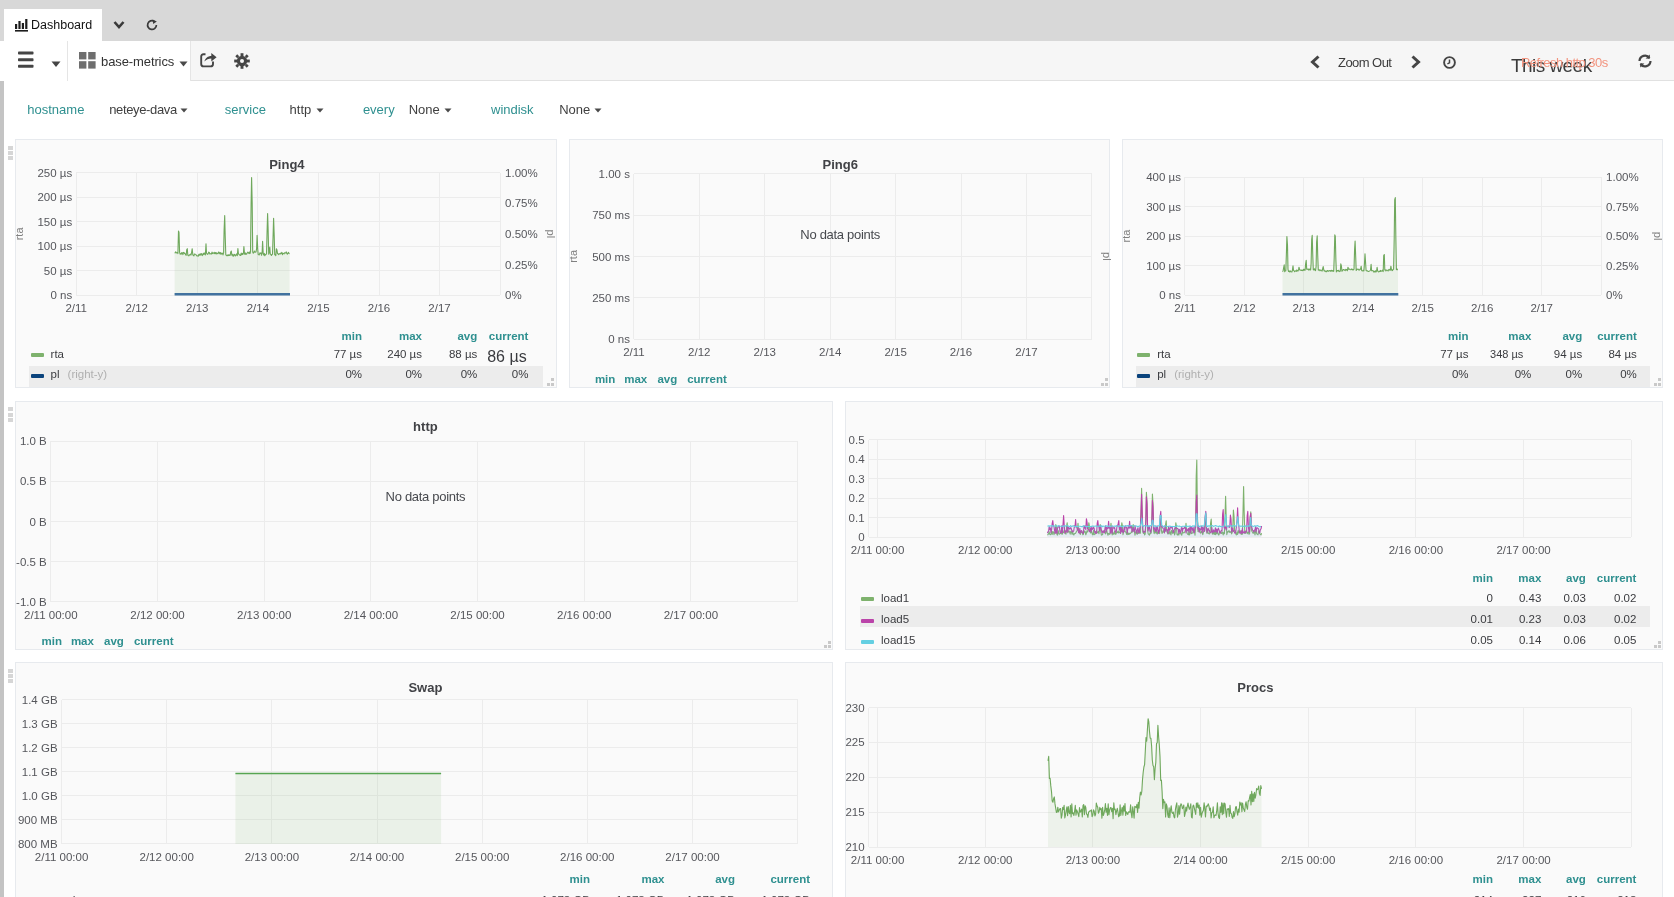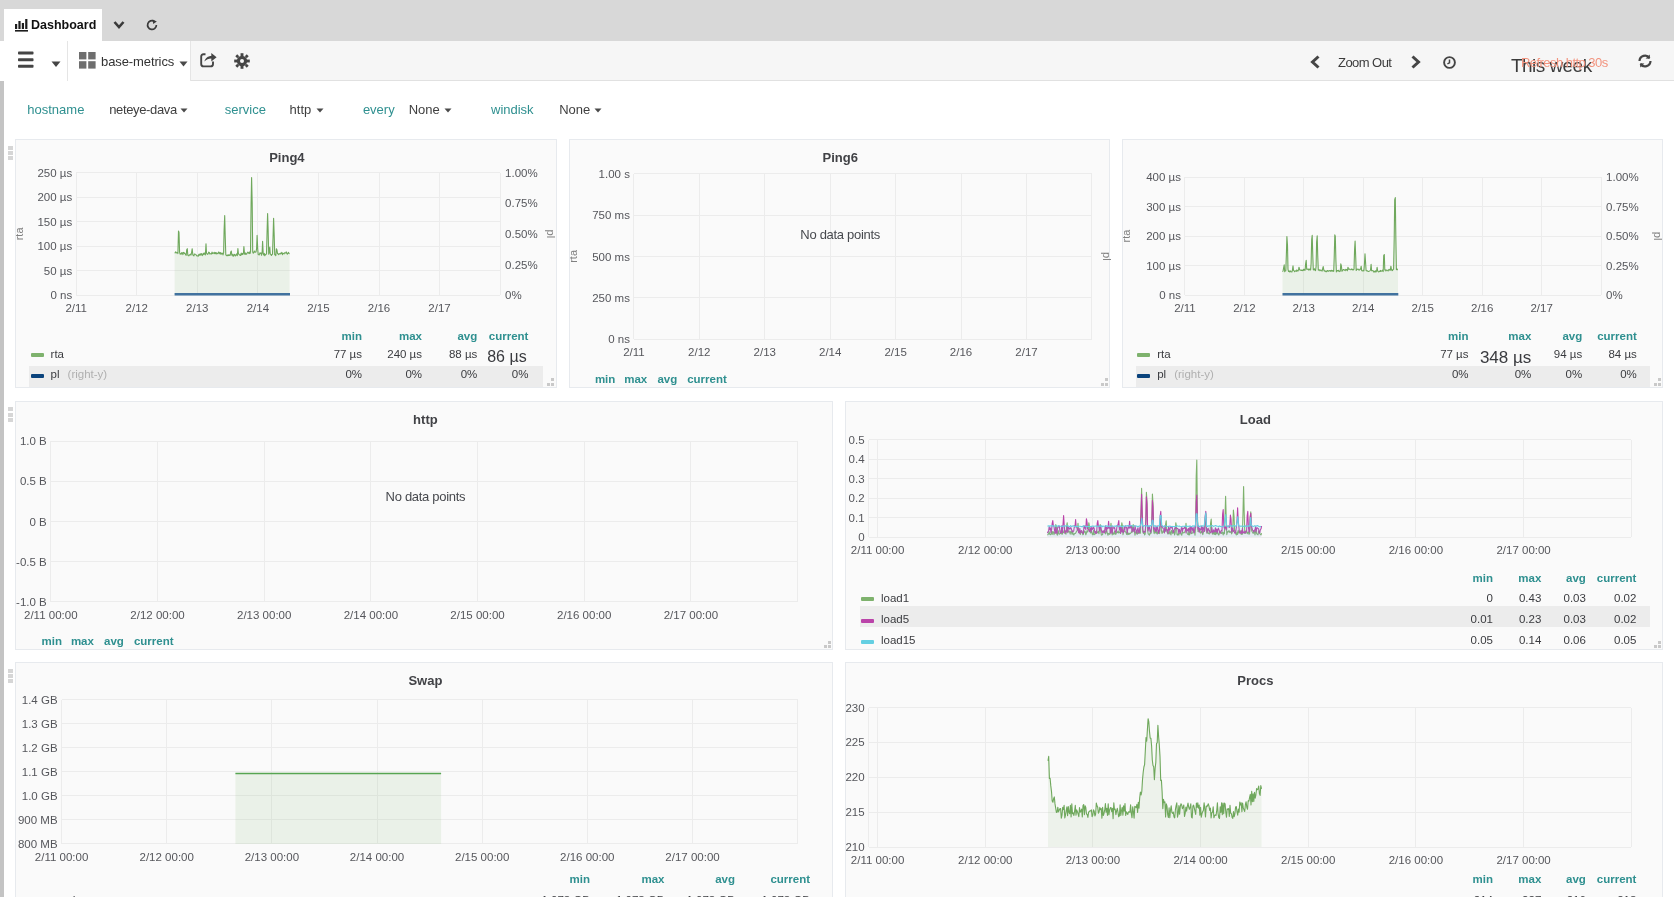--- a/index.html
+++ b/index.html
@@ -1,32 +1,32 @@
 <!DOCTYPE html>
 <html><head><meta charset="utf-8"><style>
 * { margin:0; padding:0; box-sizing:border-box; }
 html,body { width:1674px; height:897px; background:#fff; font-family:"Liberation Sans",sans-serif;
   overflow:hidden; position:relative; }
 .panel { position:absolute; background:#fafafa; border:1px solid #e7eaee; }
-.ptitle { position:absolute; left:0; top:10px; text-align:center; font-size:13px; font-weight:bold; color:#414246; }
+.ptitle { position:absolute; left:0; top:17px; text-align:center; font-size:13px; font-weight:bold; color:#414246; }
 .rdot { position:absolute; width:3px; height:3px; background:#c9c9c9; }
 svg text { font-family:"Liberation Sans",sans-serif; }
 </style></head>
 <body>
 
 <div style="position:absolute;left:0;top:0;width:1674px;height:41px;background:#d8d8d8"></div>
 <div style="position:absolute;left:4px;top:9px;width:98px;height:32px;background:#fff"></div>
 <svg style="position:absolute;left:15px;top:18px" width="14" height="14" viewBox="0 0 14 14">
   <rect x="0" y="12" width="13" height="1.6" fill="#1d1d1d"></rect>
   <rect x="0" y="6" width="2.2" height="5" fill="#1d1d1d"></rect>
   <rect x="3.4" y="3" width="2.2" height="8" fill="#1d1d1d"></rect>
   <rect x="6.8" y="5" width="2.2" height="6" fill="#1d1d1d"></rect>
   <rect x="10.2" y="1" width="2.2" height="10" fill="#1d1d1d"></rect>
 </svg>
-<div style="position:absolute;left:31px;top:18px;font-size:12.5px;font-weight:bold;color:#111">Dashboard</div>
+<div style="position:absolute;left:31px;top:18px;font-size:12.5px;font-weight:normal;color:#111">Dashboard</div>
 <svg style="position:absolute;left:113px;top:20px" width="12" height="10" viewBox="0 0 12 10">
   <path d="M1.5 2 L6 7 L10.5 2" fill="none" stroke="#3a3a3a" stroke-width="2.6"></path>
 </svg>
 <svg style="position:absolute;left:146px;top:19px" width="12" height="12" viewBox="0 0 12 12">
   <path d="M10.4 6 A4.4 4.4 0 1 1 8.2 2.2" fill="none" stroke="#3a3a3a" stroke-width="1.7"></path>
   <path d="M6.6 0.4 L10.8 2.4 L7.2 5" fill="#3a3a3a"></path>
 </svg>
 
 <div style="position:absolute;left:0;top:41px;width:1674px;height:40px;background:#f6f6f6;border-bottom:1px solid #e1e1e1"></div>
 <div style="position:absolute;left:0;top:41px;width:190px;height:40px;background:#fff"></div>
@@ -282,21 +282,21 @@
       <polyline points="159.5,131.6 160.1,130.7 160.6,128.0 161.2,124.8 161.7,131.7 162.3,130.7 162.8,130.7 163.4,113.6 163.9,96.6 164.5,105.2 165.0,129.4 165.6,131.5 166.1,131.1 166.7,132.0 167.2,130.7 167.8,131.7 168.3,131.7 168.9,132.0 169.4,130.2 170.0,125.7 170.5,130.4 171.1,130.8 171.6,131.7 172.2,131.2 172.7,130.8 173.3,131.4 173.8,129.9 174.4,130.8 174.9,131.1 175.5,129.9 176.0,127.2 176.6,129.6 177.1,130.3 177.7,130.1 178.2,130.4 178.8,130.1 179.3,130.5 179.9,130.7 180.4,129.2 181.0,130.3 181.5,129.3 182.1,130.2 182.6,124.2 183.2,120.4 183.7,129.2 184.3,129.1 184.8,129.4 185.4,129.1 185.9,130.2 186.5,129.6 187.0,128.9 187.6,130.0 188.1,123.5 188.7,99.2 189.2,95.2 189.8,116.2 190.3,129.7 190.9,129.9 191.4,128.8 192.0,129.9 192.5,130.6 193.1,126.5 193.6,102.2 194.2,95.8 194.7,114.8 195.3,130.1 195.8,130.0 196.4,129.8 196.9,130.8 197.5,130.1 198.0,130.3 198.6,130.3 199.1,131.1 199.7,128.5 200.2,126.6 200.8,130.0 201.3,131.1 201.9,130.7 202.4,131.3 203.0,131.7 203.5,131.8 204.1,130.5 204.6,130.6 205.2,131.4 205.7,130.9 206.3,130.9 206.8,130.5 207.4,130.5 207.9,131.4 208.5,130.4 209.0,130.5 209.6,131.1 210.1,130.6 210.7,131.3 211.2,117.8 211.8,94.9 212.3,96.3 212.9,120.3 213.4,131.9 214.0,130.5 214.5,130.5 215.1,131.0 215.6,130.3 216.2,131.6 216.7,131.2 217.3,131.1 217.8,123.8 218.4,125.8 218.9,131.3 219.5,130.7 220.0,129.7 220.6,129.5 221.1,129.8 221.7,130.2 222.2,130.6 222.8,129.2 223.3,129.9 223.9,129.5 224.4,130.7 225.0,127.2 225.5,129.2 226.1,129.2 226.6,129.0 227.2,129.5 227.7,129.7 228.3,129.4 228.8,128.9 229.4,129.9 229.9,129.5 230.5,129.9 231.0,129.0 231.6,109.0 232.1,101.0 232.7,116.7 233.2,130.4 233.8,129.4 234.3,129.4 234.9,129.0 235.4,129.5 236.0,130.2 236.5,129.9 237.1,129.0 237.6,129.2 238.2,126.2 238.7,130.7 239.3,130.8 239.8,131.0 240.4,130.3 240.9,130.9 241.5,123.0 242.0,113.9 242.6,123.0 243.1,130.5 243.7,130.9 244.2,130.7 244.8,131.2 245.3,131.4 245.9,131.4 246.4,131.1 247.0,130.6 247.5,130.0 248.1,124.3 248.6,130.7 249.2,130.5 249.7,130.7 250.3,130.7 250.8,132.1 251.4,131.3 251.9,132.0 252.5,130.8 253.0,131.9 253.6,130.9 254.1,127.4 254.7,130.9 255.2,131.6 255.8,132.0 256.3,131.4 256.9,131.5 257.4,130.4 258.0,131.4 258.5,131.0 259.1,130.9 259.6,130.1 260.2,131.6 260.7,115.5 261.3,114.5 261.8,130.0 262.4,129.8 262.9,130.9 263.5,130.1 264.0,130.3 264.6,130.2 265.1,131.0 265.7,129.6 266.2,129.3 266.8,130.3 267.3,130.3 267.9,126.2 268.4,129.3 269.0,130.6 269.5,130.5 270.1,129.2 270.6,129.2 271.2,98.6 271.7,59.8 272.3,57.6 272.8,94.7 273.4,129.6 273.9,128.8 274.5,129.7 275.0,129.7" fill="none" stroke="#6fa85c" stroke-width="1.1" stroke-linejoin="round"></polyline>
       <line x1="159.5" y1="154.2" x2="275.3" y2="154.2" stroke="#41729f" stroke-width="2.4"></line>
     </svg>
     <span style="position:absolute;right:193.8px;top:189.3px;font-weight:bold;color:#2f9090;font-size:11.5px">min</span>
     <span style="position:absolute;right:131.0px;top:189.3px;font-weight:bold;color:#2f9090;font-size:11.5px">max</span>
     <span style="position:absolute;right:80.1px;top:189.3px;font-weight:bold;color:#2f9090;font-size:11.5px">avg</span>
     <span style="position:absolute;right:25.5px;top:189.3px;font-weight:bold;color:#2f9090;font-size:11.5px">current</span>
     <div style="position:absolute;left:14.2px;top:213.0px;width:13px;height:4px;background:#7eb26d;border-radius:1px"></div>
     <span style="position:absolute;left:34.2px;top:207.5px;color:#3a3b3f;font-size:11.5px">rta</span>
     <span style="position:absolute;right:193.8px;top:207.5px;color:#3a3b3f;font-size:11.5px">77 µs</span>
-    <span style="position:absolute;right:131.0px;top:207.5px;color:#3a3b3f;font-size:17px">348 µs</span>
+    <span style="position:absolute;right:139px;top:207.5px;color:#3a3b3f;font-size:11px">348 µs</span>
     <span style="position:absolute;right:80.1px;top:207.5px;color:#3a3b3f;font-size:11.5px">94 µs</span>
     <span style="position:absolute;right:25.5px;top:207.5px;color:#3a3b3f;font-size:11.5px">84 µs</span>
     <div style="position:absolute;left:13px;top:225.7px;width:514px;height:21.3px;background:#ececec"></div>
     <div style="position:absolute;left:14.2px;top:233.7px;width:13px;height:4px;background:#0a437c;border-radius:1px"></div>
     <span style="position:absolute;left:34.2px;top:228.2px;color:#3a3b3f;font-size:11.5px">pl</span>
     <span style="position:absolute;left:51.2px;top:228.2px;color:#b0b0b0;font-size:11.5px">(right-y)</span>
     <span style="position:absolute;right:193.8px;top:228.2px;color:#3a3b3f;font-size:11.5px">0%</span>
     <span style="position:absolute;right:131.0px;top:228.2px;color:#3a3b3f;font-size:11.5px">0%</span>
     <span style="position:absolute;right:80.1px;top:228.2px;color:#3a3b3f;font-size:11.5px">0%</span>
     <span style="position:absolute;right:25.5px;top:228.2px;color:#3a3b3f;font-size:11.5px">0%</span>
@@ -383,21 +383,20 @@
         <text x="462.2" y="152.0">2/15 00:00</text>
         <text x="569.9" y="152.0">2/16 00:00</text>
         <text x="677.6" y="152.0">2/17 00:00</text>
       </g>
       <polyline points="201.4,133.2 202.0,132.7 202.6,131.3 203.2,129.8 203.8,132.5 204.4,132.7 205.0,132.1 205.6,129.4 206.2,132.5 206.8,129.5 207.4,129.9 208.0,132.6 208.6,130.5 209.2,131.0 209.8,122.5 210.4,125.2 211.0,132.8 211.6,133.1 212.2,128.5 212.8,131.2 213.4,132.2 214.0,131.6 214.6,131.4 215.2,128.4 215.8,132.2 216.4,132.2 217.0,130.3 217.6,130.5 218.2,128.4 218.8,129.0 219.4,131.5 220.0,132.2 220.6,123.8 221.2,120.7 221.8,130.8 222.4,129.5 223.0,128.9 223.6,130.0 224.2,132.1 224.8,129.2 225.4,129.6 226.0,132.3 226.6,130.0 227.2,132.1 227.8,133.0 228.4,131.6 229.0,131.6 229.6,131.2 230.2,130.0 230.8,129.0 231.4,128.4 232.0,121.4 232.6,128.2 233.2,129.3 233.8,131.7 234.4,132.4 235.0,130.1 235.6,130.5 236.2,129.8 236.8,132.8 237.4,132.3 238.0,128.6 238.6,130.2 239.2,129.7 239.8,132.8 240.4,131.2 241.0,128.7 241.6,130.0 242.2,128.2 242.8,120.7 243.4,123.8 244.0,129.2 244.6,131.0 245.2,129.3 245.8,130.4 246.4,132.7 247.0,132.8 247.6,128.3 248.2,132.6 248.8,132.3 249.4,131.6 250.0,129.6 250.6,128.9 251.2,130.8 251.8,130.7 252.4,129.3 253.0,131.8 253.6,125.2 254.2,122.5 254.8,130.0 255.4,133.1 256.0,132.7 256.6,132.6 257.2,129.6 257.8,129.7 258.4,128.3 259.0,129.4 259.6,132.0 260.2,129.4 260.8,128.3 261.4,131.5 262.0,133.2 262.6,131.4 263.2,131.8 263.8,132.4 264.4,128.5 265.0,121.4 265.6,128.5 266.2,133.0 266.8,130.1 267.4,132.2 268.0,132.3 268.6,129.1 269.2,131.7 269.8,132.3 270.4,131.0 271.0,129.7 271.6,130.6 272.2,128.9 272.8,131.2 273.4,130.6 274.0,129.6 274.6,130.9 275.2,129.6 275.8,120.7 276.4,123.8 277.0,132.6 277.6,129.3 278.2,129.5 278.8,128.5 279.4,129.8 280.0,130.3 280.6,132.4 281.2,128.9 281.8,132.6 282.4,131.1 283.0,132.5 283.6,131.3 284.2,131.7 284.8,131.1 285.4,129.7 286.0,130.5 286.6,125.2 287.2,122.5 287.8,129.5 288.4,129.1 289.0,133.1 289.6,130.1 290.2,128.7 290.8,131.9 291.4,132.2 292.0,129.1 292.6,131.4 293.2,131.2 293.8,129.1 294.4,131.3 295.0,111.7 295.6,86.4 296.2,111.7 296.8,129.7 297.4,131.4 298.0,129.4 298.6,132.9 299.2,132.0 299.8,121.8 300.4,90.2 301.0,99.9 301.6,128.5 302.2,131.8 302.8,132.3 303.4,133.1 304.0,130.8 304.6,131.7 305.2,130.9 305.8,122.4 306.4,92.0 307.0,101.3 307.6,128.9 308.2,131.7 308.8,128.6 309.4,130.3 310.0,131.2 310.6,129.3 311.2,132.1 311.8,130.2 312.4,129.0 313.0,130.5 313.6,131.6 314.2,118.2 314.8,113.5 315.4,128.7 316.0,131.4 316.6,130.5 317.2,128.5 317.8,129.8 318.4,130.6 319.0,128.9 319.6,122.4 320.2,118.9 320.8,129.8 321.4,130.4 322.0,132.1 322.6,131.2 323.2,129.1 323.8,132.0 324.4,129.7 325.0,133.0 325.6,128.4 326.2,129.8 326.8,131.6 327.4,128.3 328.0,129.2 328.6,132.9 329.2,130.8 329.8,120.7 330.4,123.8 331.0,132.5 331.6,133.0 332.2,131.7 332.8,133.0 333.4,131.2 334.0,130.5 334.6,131.0 335.2,132.5 335.8,133.1 336.4,129.2 337.0,131.0 337.6,130.8 338.2,130.8 338.8,129.8 339.4,128.5 340.0,121.4 340.6,128.5 341.2,131.5 341.8,132.4 342.4,132.8 343.0,128.9 343.6,133.0 344.2,130.4 344.8,128.7 345.4,131.6 346.0,131.3 346.6,131.1 347.2,128.5 347.8,129.8 348.4,129.0 349.0,133.1 349.6,124.1 350.2,74.7 350.8,58.0 351.4,112.4 352.0,129.5 352.6,128.6 353.2,129.5 353.8,128.7 354.4,131.1 355.0,130.4 355.6,129.3 356.2,131.0 356.8,132.6 357.4,130.3 358.0,128.8 358.6,128.9 359.2,116.8 359.8,111.7 360.4,128.2 361.0,131.5 361.6,128.4 362.2,131.1 362.8,131.7 363.4,131.9 364.0,131.0 364.6,121.0 365.2,117.1 365.8,129.7 366.4,132.1 367.0,131.9 367.6,128.7 368.2,132.4 368.8,129.4 369.4,132.7 370.0,129.3 370.6,131.9 371.2,129.3 371.8,131.1 372.4,132.9 373.0,132.8 373.6,129.2 374.2,130.5 374.8,130.8 375.4,131.5 376.0,129.8 376.6,130.8 377.2,132.9 377.8,130.2 378.4,131.7 379.0,115.4 379.6,94.2 380.2,115.4 380.8,132.6 381.4,129.7 382.0,130.2 382.6,128.9 383.2,128.8 383.8,130.5 384.4,130.3 385.0,129.4 385.6,131.9 386.2,130.5 386.8,127.1 387.4,108.1 388.0,114.0 388.6,128.9 389.2,128.3 389.8,131.9 390.4,132.9 391.0,130.1 391.6,132.5 392.2,128.3 392.8,130.9 393.4,130.6 394.0,129.1 394.6,128.9 395.2,132.5 395.8,131.0 396.4,132.3 397.0,110.8 397.6,84.5 398.2,110.8 398.8,131.5 399.4,131.3 400.0,128.7 400.6,129.1 401.2,131.6 401.8,130.7 402.4,129.9 403.0,132.3 403.6,131.5 404.2,115.4 404.8,109.9 405.4,127.6 406.0,129.5 406.6,130.3 407.2,131.5 407.8,128.9 408.4,129.3 409.0,132.9 409.6,128.7 410.2,130.0 410.8,131.8 411.4,132.4 412.0,132.8 412.6,129.1 413.2,129.0 413.8,131.5 414.4,132.3 415.0,132.9 415.6,131.2" fill="none" stroke="#7eb26d" stroke-width="1.1" stroke-linejoin="round"></polyline>
       <polygon points="201.4,135.0 201.4,130.9 202.0,129.8 202.6,129.1 203.2,124.5 203.8,127.6 204.4,125.9 205.0,130.7 205.6,127.5 206.2,121.4 206.8,118.6 207.4,124.2 208.0,124.6 208.6,128.6 209.2,131.5 209.8,125.6 210.4,130.5 211.0,131.4 211.6,125.8 212.2,124.9 212.8,125.0 213.4,124.1 214.0,129.9 214.6,130.9 215.2,130.6 215.8,123.9 216.4,130.6 217.0,122.8 217.6,113.6 218.2,122.8 218.8,131.2 219.4,128.8 220.0,130.2 220.6,129.1 221.2,124.3 221.8,130.2 222.4,125.2 223.0,125.8 223.6,127.1 224.2,127.0 224.8,125.5 225.4,126.9 226.0,129.7 226.6,128.9 227.2,129.6 227.8,128.4 228.4,123.8 229.0,125.0 229.6,117.5 230.2,125.0 230.8,125.2 231.4,128.0 232.0,126.0 232.6,130.8 233.2,131.0 233.8,126.4 234.4,131.1 235.0,129.2 235.6,128.5 236.2,130.0 236.8,131.2 237.4,131.4 238.0,124.1 238.6,126.1 239.2,124.1 239.8,127.7 240.4,116.7 241.0,119.9 241.6,126.7 242.2,127.4 242.8,127.5 243.4,129.7 244.0,128.6 244.6,125.9 245.2,130.0 245.8,124.9 246.4,127.5 247.0,126.8 247.6,125.1 248.2,126.5 248.8,130.4 249.4,129.6 250.0,131.5 250.6,131.3 251.2,121.4 251.8,118.6 252.4,124.0 253.0,125.4 253.6,129.0 254.2,124.0 254.8,124.3 255.4,128.0 256.0,130.9 256.6,129.0 257.2,130.2 257.8,128.7 258.4,130.9 259.0,126.0 259.6,123.9 260.2,129.9 260.8,125.4 261.4,127.0 262.0,126.1 262.6,119.4 263.2,126.1 263.8,125.1 264.4,131.2 265.0,124.0 265.6,130.1 266.2,131.5 266.8,124.6 267.4,125.9 268.0,126.3 268.6,125.5 269.2,128.6 269.8,130.6 270.4,129.0 271.0,124.1 271.6,123.9 272.2,121.4 272.8,118.6 273.4,128.0 274.0,124.5 274.6,131.5 275.2,125.1 275.8,129.5 276.4,127.2 277.0,130.5 277.6,130.8 278.2,124.6 278.8,127.6 279.4,123.9 280.0,124.8 280.6,125.6 281.2,130.9 281.8,126.9 282.4,123.8 283.0,126.1 283.6,119.4 284.2,126.1 284.8,123.8 285.4,123.9 286.0,129.6 286.6,129.0 287.2,125.9 287.8,127.6 288.4,130.1 289.0,123.8 289.6,126.7 290.2,128.7 290.8,131.3 291.4,127.5 292.0,125.7 292.6,130.1 293.2,130.8 293.8,125.9 294.4,124.3 295.0,110.6 295.6,92.2 296.2,110.6 296.8,127.5 297.4,130.5 298.0,129.4 298.6,129.9 299.2,130.0 299.8,119.3 300.4,94.8 301.0,101.7 301.6,124.9 302.2,129.0 302.8,124.0 303.4,125.2 304.0,129.4 304.6,130.3 305.2,127.1 305.8,120.7 306.4,98.5 307.0,104.7 307.6,126.9 308.2,125.6 308.8,128.0 309.4,129.5 310.0,124.3 310.6,129.2 311.2,123.8 311.8,126.1 312.4,131.5 313.0,128.0 313.6,129.3 314.2,113.8 314.8,109.4 315.4,125.0 316.0,124.1 316.6,125.3 317.2,126.8 317.8,127.1 318.4,130.9 319.0,123.9 319.6,129.2 320.2,127.4 320.8,127.7 321.4,127.8 322.0,131.4 322.6,124.6 323.2,127.7 323.8,128.4 324.4,124.8 325.0,124.8 325.6,125.9 326.2,124.4 326.8,128.8 327.4,130.7 328.0,128.8 328.6,126.8 329.2,125.4 329.8,125.8 330.4,126.6 331.0,126.8 331.6,126.3 332.2,127.0 332.8,131.4 333.4,127.3 334.0,129.4 334.6,130.9 335.2,126.7 335.8,125.0 336.4,129.3 337.0,126.3 337.6,126.6 338.2,126.2 338.8,124.7 339.4,126.1 340.0,130.9 340.6,126.7 341.2,128.8 341.8,128.3 342.4,126.3 343.0,130.2 343.6,126.6 344.2,124.2 344.8,130.9 345.4,124.9 346.0,126.0 346.6,128.4 347.2,125.5 347.8,130.9 348.4,130.2 349.0,123.7 349.6,125.6 350.2,100.2 350.8,93.0 351.4,118.6 352.0,127.3 352.6,123.8 353.2,130.1 353.8,126.6 354.4,128.1 355.0,127.2 355.6,124.2 356.2,130.6 356.8,125.0 357.4,125.8 358.0,129.4 358.6,129.3 359.2,113.8 359.8,109.4 360.4,125.0 361.0,130.4 361.6,127.2 362.2,126.3 362.8,128.7 363.4,128.3 364.0,130.7 364.6,130.4 365.2,129.8 365.8,125.6 366.4,130.6 367.0,130.0 367.6,127.9 368.2,129.9 368.8,129.6 369.4,125.8 370.0,129.7 370.6,127.1 371.2,130.8 371.8,127.5 372.4,126.1 373.0,128.0 373.6,130.0 374.2,131.3 374.8,129.4 375.4,128.3 376.0,128.9 376.6,112.3 377.2,107.6 377.8,124.3 378.4,126.3 379.0,124.1 379.6,126.0 380.2,128.0 380.8,125.0 381.4,124.2 382.0,124.1 382.6,124.1 383.2,125.5 383.8,124.2 384.4,113.1 385.0,116.8 385.6,130.1 386.2,127.7 386.8,126.0 387.4,129.4 388.0,128.7 388.6,130.9 389.2,131.2 389.8,129.5 390.4,124.9 391.0,118.4 391.6,105.8 392.2,118.4 392.8,124.0 393.4,129.8 394.0,131.2 394.6,131.1 395.2,128.8 395.8,131.5 396.4,126.3 397.0,131.0 397.6,130.0 398.2,130.9 398.8,129.4 399.4,130.8 400.0,130.2 400.6,129.3 401.2,113.8 401.8,109.4 402.4,125.0 403.0,129.9 403.6,129.7 404.2,115.3 404.8,111.3 405.4,124.1 406.0,126.0 406.6,128.1 407.2,128.9 407.8,130.0 408.4,128.1 409.0,128.2 409.6,124.2 410.2,129.9 410.8,126.1 411.4,125.8 412.0,126.4 412.6,126.7 413.2,131.2 413.8,130.4 414.4,127.5 415.0,126.8 415.6,124.0 415.6,135.0" fill="rgba(186,67,169,0.06)" stroke="none"></polygon>
       <polyline points="201.4,130.9 202.0,129.8 202.6,129.1 203.2,124.5 203.8,127.6 204.4,125.9 205.0,130.7 205.6,127.5 206.2,121.4 206.8,118.6 207.4,124.2 208.0,124.6 208.6,128.6 209.2,131.5 209.8,125.6 210.4,130.5 211.0,131.4 211.6,125.8 212.2,124.9 212.8,125.0 213.4,124.1 214.0,129.9 214.6,130.9 215.2,130.6 215.8,123.9 216.4,130.6 217.0,122.8 217.6,113.6 218.2,122.8 218.8,131.2 219.4,128.8 220.0,130.2 220.6,129.1 221.2,124.3 221.8,130.2 222.4,125.2 223.0,125.8 223.6,127.1 224.2,127.0 224.8,125.5 225.4,126.9 226.0,129.7 226.6,128.9 227.2,129.6 227.8,128.4 228.4,123.8 229.0,125.0 229.6,117.5 230.2,125.0 230.8,125.2 231.4,128.0 232.0,126.0 232.6,130.8 233.2,131.0 233.8,126.4 234.4,131.1 235.0,129.2 235.6,128.5 236.2,130.0 236.8,131.2 237.4,131.4 238.0,124.1 238.6,126.1 239.2,124.1 239.8,127.7 240.4,116.7 241.0,119.9 241.6,126.7 242.2,127.4 242.8,127.5 243.4,129.7 244.0,128.6 244.6,125.9 245.2,130.0 245.8,124.9 246.4,127.5 247.0,126.8 247.6,125.1 248.2,126.5 248.8,130.4 249.4,129.6 250.0,131.5 250.6,131.3 251.2,121.4 251.8,118.6 252.4,124.0 253.0,125.4 253.6,129.0 254.2,124.0 254.8,124.3 255.4,128.0 256.0,130.9 256.6,129.0 257.2,130.2 257.8,128.7 258.4,130.9 259.0,126.0 259.6,123.9 260.2,129.9 260.8,125.4 261.4,127.0 262.0,126.1 262.6,119.4 263.2,126.1 263.8,125.1 264.4,131.2 265.0,124.0 265.6,130.1 266.2,131.5 266.8,124.6 267.4,125.9 268.0,126.3 268.6,125.5 269.2,128.6 269.8,130.6 270.4,129.0 271.0,124.1 271.6,123.9 272.2,121.4 272.8,118.6 273.4,128.0 274.0,124.5 274.6,131.5 275.2,125.1 275.8,129.5 276.4,127.2 277.0,130.5 277.6,130.8 278.2,124.6 278.8,127.6 279.4,123.9 280.0,124.8 280.6,125.6 281.2,130.9 281.8,126.9 282.4,123.8 283.0,126.1 283.6,119.4 284.2,126.1 284.8,123.8 285.4,123.9 286.0,129.6 286.6,129.0 287.2,125.9 287.8,127.6 288.4,130.1 289.0,123.8 289.6,126.7 290.2,128.7 290.8,131.3 291.4,127.5 292.0,125.7 292.6,130.1 293.2,130.8 293.8,125.9 294.4,124.3 295.0,110.6 295.6,92.2 296.2,110.6 296.8,127.5 297.4,130.5 298.0,129.4 298.6,129.9 299.2,130.0 299.8,119.3 300.4,94.8 301.0,101.7 301.6,124.9 302.2,129.0 302.8,124.0 303.4,125.2 304.0,129.4 304.6,130.3 305.2,127.1 305.8,120.7 306.4,98.5 307.0,104.7 307.6,126.9 308.2,125.6 308.8,128.0 309.4,129.5 310.0,124.3 310.6,129.2 311.2,123.8 311.8,126.1 312.4,131.5 313.0,128.0 313.6,129.3 314.2,113.8 314.8,109.4 315.4,125.0 316.0,124.1 316.6,125.3 317.2,126.8 317.8,127.1 318.4,130.9 319.0,123.9 319.6,129.2 320.2,127.4 320.8,127.7 321.4,127.8 322.0,131.4 322.6,124.6 323.2,127.7 323.8,128.4 324.4,124.8 325.0,124.8 325.6,125.9 326.2,124.4 326.8,128.8 327.4,130.7 328.0,128.8 328.6,126.8 329.2,125.4 329.8,125.8 330.4,126.6 331.0,126.8 331.6,126.3 332.2,127.0 332.8,131.4 333.4,127.3 334.0,129.4 334.6,130.9 335.2,126.7 335.8,125.0 336.4,129.3 337.0,126.3 337.6,126.6 338.2,126.2 338.8,124.7 339.4,126.1 340.0,130.9 340.6,126.7 341.2,128.8 341.8,128.3 342.4,126.3 343.0,130.2 343.6,126.6 344.2,124.2 344.8,130.9 345.4,124.9 346.0,126.0 346.6,128.4 347.2,125.5 347.8,130.9 348.4,130.2 349.0,123.7 349.6,125.6 350.2,100.2 350.8,93.0 351.4,118.6 352.0,127.3 352.6,123.8 353.2,130.1 353.8,126.6 354.4,128.1 355.0,127.2 355.6,124.2 356.2,130.6 356.8,125.0 357.4,125.8 358.0,129.4 358.6,129.3 359.2,113.8 359.8,109.4 360.4,125.0 361.0,130.4 361.6,127.2 362.2,126.3 362.8,128.7 363.4,128.3 364.0,130.7 364.6,130.4 365.2,129.8 365.8,125.6 366.4,130.6 367.0,130.0 367.6,127.9 368.2,129.9 368.8,129.6 369.4,125.8 370.0,129.7 370.6,127.1 371.2,130.8 371.8,127.5 372.4,126.1 373.0,128.0 373.6,130.0 374.2,131.3 374.8,129.4 375.4,128.3 376.0,128.9 376.6,112.3 377.2,107.6 377.8,124.3 378.4,126.3 379.0,124.1 379.6,126.0 380.2,128.0 380.8,125.0 381.4,124.2 382.0,124.1 382.6,124.1 383.2,125.5 383.8,124.2 384.4,113.1 385.0,116.8 385.6,130.1 386.2,127.7 386.8,126.0 387.4,129.4 388.0,128.7 388.6,130.9 389.2,131.2 389.8,129.5 390.4,124.9 391.0,118.4 391.6,105.8 392.2,118.4 392.8,124.0 393.4,129.8 394.0,131.2 394.6,131.1 395.2,128.8 395.8,131.5 396.4,126.3 397.0,131.0 397.6,130.0 398.2,130.9 398.8,129.4 399.4,130.8 400.0,130.2 400.6,129.3 401.2,113.8 401.8,109.4 402.4,125.0 403.0,129.9 403.6,129.7 404.2,115.3 404.8,111.3 405.4,124.1 406.0,126.0 406.6,128.1 407.2,128.9 407.8,130.0 408.4,128.1 409.0,128.2 409.6,124.2 410.2,129.9 410.8,126.1 411.4,125.8 412.0,126.4 412.6,126.7 413.2,131.2 413.8,130.4 414.4,127.5 415.0,126.8 415.6,124.0" fill="none" stroke="#ba43a9" stroke-width="1.1" stroke-linejoin="round"></polyline>
       <polygon points="201.4,135.0 201.4,124.0 202.2,124.0 203.0,123.7 203.8,124.4 204.6,123.9 205.4,123.7 206.2,123.6 207.0,124.5 207.8,123.9 208.6,124.0 209.4,124.1 210.2,123.6 211.0,124.1 211.8,124.2 212.6,123.6 213.4,124.0 214.2,124.3 215.0,124.3 215.8,124.1 216.6,124.6 217.4,124.0 218.2,123.8 219.0,124.2 219.8,123.7 220.6,123.6 221.4,124.0 222.2,123.9 223.0,124.6 223.8,124.6 224.6,123.6 225.4,124.4 226.2,124.4 227.0,123.7 227.8,123.8 228.6,124.6 229.4,124.3 230.2,124.4 231.0,124.4 231.8,124.7 232.6,124.1 233.4,124.3 234.2,124.2 235.0,124.5 235.8,124.6 236.6,124.7 237.4,123.7 238.2,123.8 239.0,124.0 239.8,124.6 240.6,124.5 241.4,124.6 242.2,124.3 243.0,124.6 243.8,124.4 244.6,124.5 245.4,124.5 246.2,123.9 247.0,124.2 247.8,124.1 248.6,124.3 249.4,124.1 250.2,123.8 251.0,124.3 251.8,124.6 252.6,124.1 253.4,124.3 254.2,123.8 255.0,124.6 255.8,123.7 256.6,124.7 257.4,124.1 258.2,124.2 259.0,124.3 259.8,123.7 260.6,123.9 261.4,124.5 262.2,124.1 263.0,124.0 263.8,124.7 264.6,124.6 265.4,124.0 266.2,123.8 267.0,124.2 267.8,124.2 268.6,124.1 269.4,124.4 270.2,123.7 271.0,123.6 271.8,124.1 272.6,124.7 273.4,124.2 274.2,123.8 275.0,124.3 275.8,124.6 276.6,124.5 277.4,123.9 278.2,124.0 279.0,124.4 279.8,124.0 280.6,123.8 281.4,123.6 282.2,123.7 283.0,124.2 283.8,123.8 284.6,123.6 285.4,123.7 286.2,123.8 287.0,124.0 287.8,124.1 288.6,123.7 289.4,124.0 290.2,123.9 291.0,124.4 291.8,124.6 292.6,124.4 293.4,124.0 294.2,124.0 295.0,121.4 295.8,116.3 296.6,123.6 297.4,124.6 298.2,123.6 299.0,123.8 299.8,124.0 300.6,123.5 301.4,123.9 302.2,124.7 303.0,123.6 303.8,124.2 304.6,123.6 305.4,123.7 306.2,118.4 307.0,118.4 307.8,124.7 308.6,123.8 309.4,123.8 310.2,124.4 311.0,124.6 311.8,124.3 312.6,123.8 313.4,123.8 314.2,113.5 315.0,113.5 315.8,123.8 316.6,123.7 317.4,124.7 318.2,124.7 319.0,123.7 319.8,124.0 320.6,124.3 321.4,124.5 322.2,124.3 323.0,124.3 323.8,124.1 324.6,124.2 325.4,124.5 326.2,124.6 327.0,124.5 327.8,124.5 328.6,124.6 329.4,124.2 330.2,124.5 331.0,123.8 331.8,124.1 332.6,124.2 333.4,124.0 334.2,124.4 335.0,124.7 335.8,124.6 336.6,124.3 337.4,124.3 338.2,124.4 339.0,124.3 339.8,123.7 340.6,124.7 341.4,124.2 342.2,124.3 343.0,124.4 343.8,123.9 344.6,124.4 345.4,124.6 346.2,124.5 347.0,123.6 347.8,124.3 348.6,124.6 349.4,123.6 350.2,111.8 351.0,111.8 351.8,124.3 352.6,123.8 353.4,124.6 354.2,124.4 355.0,123.8 355.8,124.1 356.6,123.8 357.4,124.2 358.2,123.7 359.0,117.4 359.8,110.7 360.6,124.5 361.4,124.5 362.2,123.7 363.0,124.2 363.8,123.7 364.6,124.4 365.4,123.8 366.2,123.6 367.0,124.0 367.8,124.4 368.6,123.9 369.4,123.6 370.2,123.8 371.0,124.2 371.8,124.2 372.6,124.6 373.4,123.8 374.2,124.5 375.0,124.4 375.8,124.7 376.6,124.5 377.4,124.2 378.2,124.1 379.0,118.7 379.8,112.6 380.6,123.8 381.4,124.6 382.2,124.5 383.0,124.1 383.8,123.6 384.6,123.6 385.4,124.0 386.2,124.6 387.0,123.7 387.8,123.5 388.6,123.6 389.4,124.1 390.2,124.3 391.0,120.1 391.8,114.5 392.6,123.5 393.4,124.1 394.2,124.1 395.0,124.3 395.8,124.1 396.6,124.1 397.4,124.4 398.2,124.2 399.0,123.6 399.8,124.4 400.6,124.4 401.4,124.3 402.2,123.7 403.0,124.3 403.8,123.7 404.6,115.6 405.4,123.7 406.2,123.8 407.0,124.5 407.8,124.2 408.6,123.7 409.4,124.4 410.2,124.0 411.0,123.7 411.8,123.6 412.6,124.3 413.4,124.6 414.2,124.7 415.0,124.3 415.0,135.0" fill="rgba(110,208,224,0.12)" stroke="none"></polygon>
       <polyline points="201.4,124.0 202.2,124.0 203.0,123.7 203.8,124.4 204.6,123.9 205.4,123.7 206.2,123.6 207.0,124.5 207.8,123.9 208.6,124.0 209.4,124.1 210.2,123.6 211.0,124.1 211.8,124.2 212.6,123.6 213.4,124.0 214.2,124.3 215.0,124.3 215.8,124.1 216.6,124.6 217.4,124.0 218.2,123.8 219.0,124.2 219.8,123.7 220.6,123.6 221.4,124.0 222.2,123.9 223.0,124.6 223.8,124.6 224.6,123.6 225.4,124.4 226.2,124.4 227.0,123.7 227.8,123.8 228.6,124.6 229.4,124.3 230.2,124.4 231.0,124.4 231.8,124.7 232.6,124.1 233.4,124.3 234.2,124.2 235.0,124.5 235.8,124.6 236.6,124.7 237.4,123.7 238.2,123.8 239.0,124.0 239.8,124.6 240.6,124.5 241.4,124.6 242.2,124.3 243.0,124.6 243.8,124.4 244.6,124.5 245.4,124.5 246.2,123.9 247.0,124.2 247.8,124.1 248.6,124.3 249.4,124.1 250.2,123.8 251.0,124.3 251.8,124.6 252.6,124.1 253.4,124.3 254.2,123.8 255.0,124.6 255.8,123.7 256.6,124.7 257.4,124.1 258.2,124.2 259.0,124.3 259.8,123.7 260.6,123.9 261.4,124.5 262.2,124.1 263.0,124.0 263.8,124.7 264.6,124.6 265.4,124.0 266.2,123.8 267.0,124.2 267.8,124.2 268.6,124.1 269.4,124.4 270.2,123.7 271.0,123.6 271.8,124.1 272.6,124.7 273.4,124.2 274.2,123.8 275.0,124.3 275.8,124.6 276.6,124.5 277.4,123.9 278.2,124.0 279.0,124.4 279.8,124.0 280.6,123.8 281.4,123.6 282.2,123.7 283.0,124.2 283.8,123.8 284.6,123.6 285.4,123.7 286.2,123.8 287.0,124.0 287.8,124.1 288.6,123.7 289.4,124.0 290.2,123.9 291.0,124.4 291.8,124.6 292.6,124.4 293.4,124.0 294.2,124.0 295.0,121.4 295.8,116.3 296.6,123.6 297.4,124.6 298.2,123.6 299.0,123.8 299.8,124.0 300.6,123.5 301.4,123.9 302.2,124.7 303.0,123.6 303.8,124.2 304.6,123.6 305.4,123.7 306.2,118.4 307.0,118.4 307.8,124.7 308.6,123.8 309.4,123.8 310.2,124.4 311.0,124.6 311.8,124.3 312.6,123.8 313.4,123.8 314.2,113.5 315.0,113.5 315.8,123.8 316.6,123.7 317.4,124.7 318.2,124.7 319.0,123.7 319.8,124.0 320.6,124.3 321.4,124.5 322.2,124.3 323.0,124.3 323.8,124.1 324.6,124.2 325.4,124.5 326.2,124.6 327.0,124.5 327.8,124.5 328.6,124.6 329.4,124.2 330.2,124.5 331.0,123.8 331.8,124.1 332.6,124.2 333.4,124.0 334.2,124.4 335.0,124.7 335.8,124.6 336.6,124.3 337.4,124.3 338.2,124.4 339.0,124.3 339.8,123.7 340.6,124.7 341.4,124.2 342.2,124.3 343.0,124.4 343.8,123.9 344.6,124.4 345.4,124.6 346.2,124.5 347.0,123.6 347.8,124.3 348.6,124.6 349.4,123.6 350.2,111.8 351.0,111.8 351.8,124.3 352.6,123.8 353.4,124.6 354.2,124.4 355.0,123.8 355.8,124.1 356.6,123.8 357.4,124.2 358.2,123.7 359.0,117.4 359.8,110.7 360.6,124.5 361.4,124.5 362.2,123.7 363.0,124.2 363.8,123.7 364.6,124.4 365.4,123.8 366.2,123.6 367.0,124.0 367.8,124.4 368.6,123.9 369.4,123.6 370.2,123.8 371.0,124.2 371.8,124.2 372.6,124.6 373.4,123.8 374.2,124.5 375.0,124.4 375.8,124.7 376.6,124.5 377.4,124.2 378.2,124.1 379.0,118.7 379.8,112.6 380.6,123.8 381.4,124.6 382.2,124.5 383.0,124.1 383.8,123.6 384.6,123.6 385.4,124.0 386.2,124.6 387.0,123.7 387.8,123.5 388.6,123.6 389.4,124.1 390.2,124.3 391.0,120.1 391.8,114.5 392.6,123.5 393.4,124.1 394.2,124.1 395.0,124.3 395.8,124.1 396.6,124.1 397.4,124.4 398.2,124.2 399.0,123.6 399.8,124.4 400.6,124.4 401.4,124.3 402.2,123.7 403.0,124.3 403.8,123.7 404.6,115.6 405.4,123.7 406.2,123.8 407.0,124.5 407.8,124.2 408.6,123.7 409.4,124.4 410.2,124.0 411.0,123.7 411.8,123.6 412.6,124.3 413.4,124.6 414.2,124.7 415.0,124.3" fill="none" stroke="#64cfe2" stroke-width="1.1" stroke-linejoin="round"></polyline>
     </svg>
-    <div class="ptitle" style="width:818px">Load</div>
     <span style="position:absolute;right:169.4px;top:170.4px;font-weight:bold;color:#2f9090;font-size:11.5px">min</span>
     <span style="position:absolute;right:121.1px;top:170.4px;font-weight:bold;color:#2f9090;font-size:11.5px">max</span>
     <span style="position:absolute;right:76.5px;top:170.4px;font-weight:bold;color:#2f9090;font-size:11.5px">avg</span>
     <span style="position:absolute;right:26.0px;top:170.4px;font-weight:bold;color:#2f9090;font-size:11.5px">current</span>
     <div style="position:absolute;left:14.6px;top:195.2px;width:13px;height:4px;background:#7eb26d;border-radius:1px"></div>
     <span style="position:absolute;left:34.6px;top:189.7px;color:#3a3b3f;font-size:11.5px">load1</span>
     <span style="position:absolute;right:169.4px;top:189.7px;color:#3a3b3f;font-size:11.5px">0</span>
     <span style="position:absolute;right:121.1px;top:189.7px;color:#3a3b3f;font-size:11.5px">0.43</span>
     <span style="position:absolute;right:76.5px;top:189.7px;color:#3a3b3f;font-size:11.5px">0.03</span>
     <span style="position:absolute;right:26.0px;top:189.7px;color:#3a3b3f;font-size:11.5px">0.02</span>

